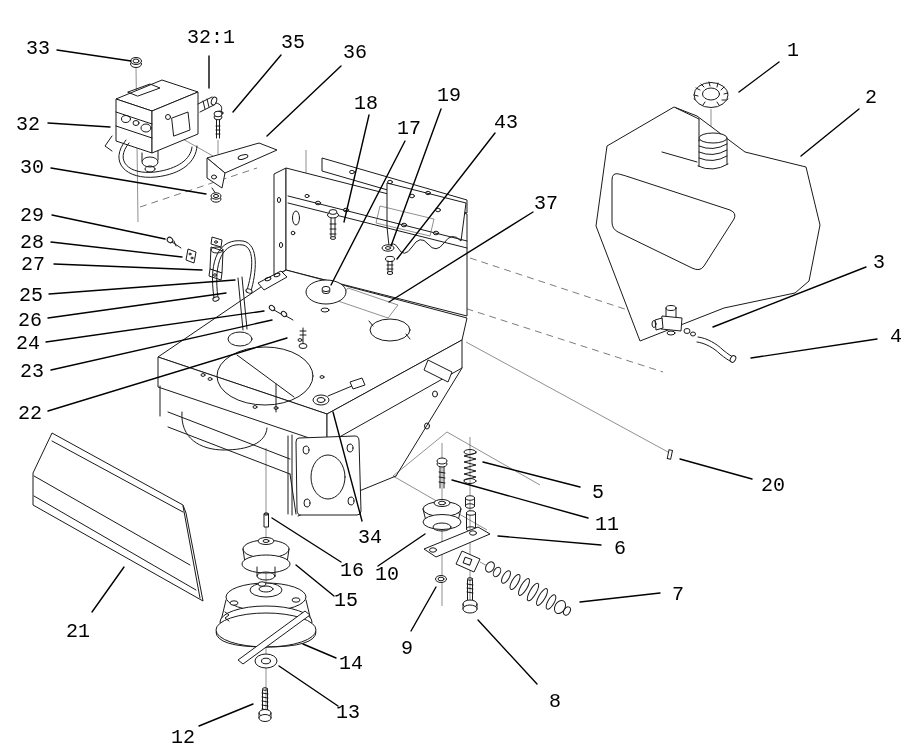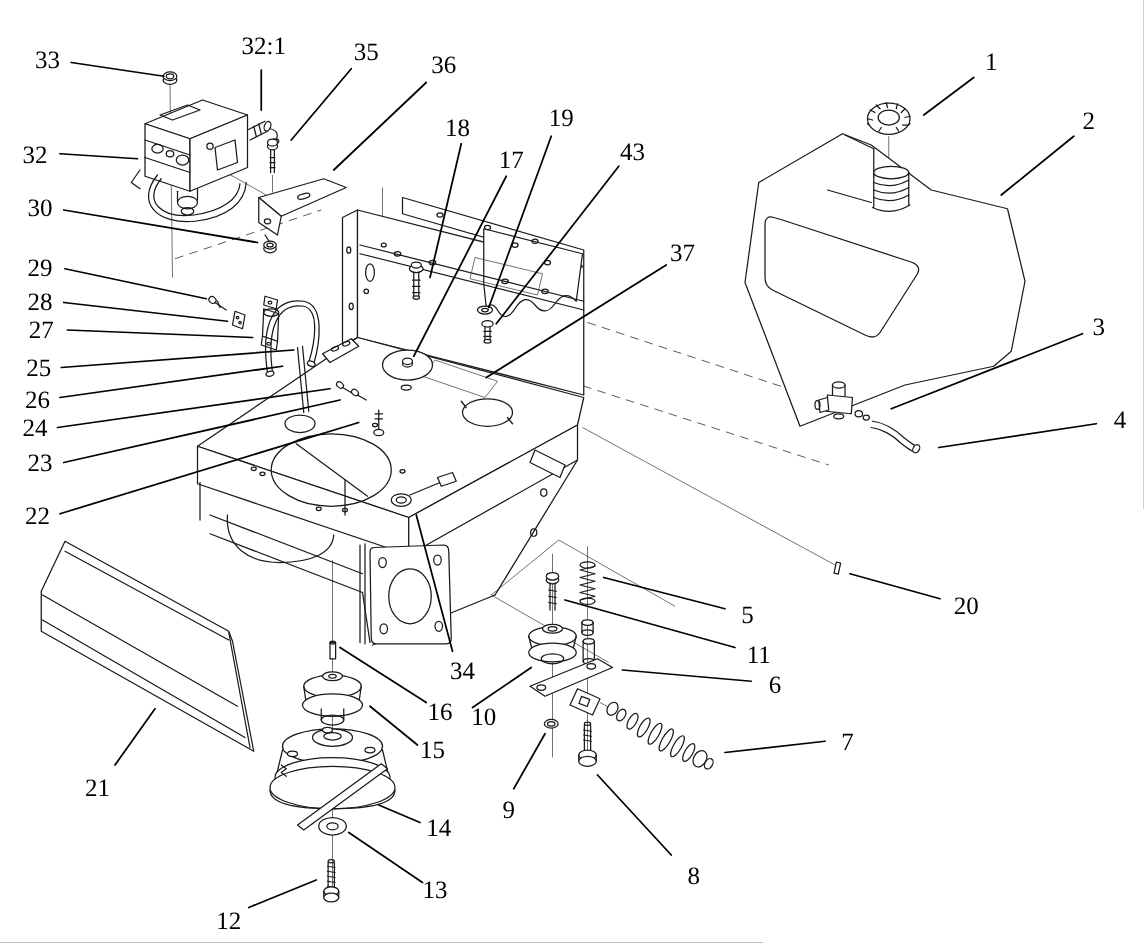--- a/index.html
+++ b/index.html
@@ -1,19 +1,19 @@
 <!DOCTYPE html>
 <html><head>
 <meta charset="utf-8">
 <style>
   html,body{margin:0;padding:0;background:#888;}
   #stage{
     position:relative;width:915px;height:754px;margin:0 auto;
     background:#ffffff;overflow:hidden;
-    font-family:Liberation Serif, serif;
+    font-family:Liberation Mono, monospace;
   }
   svg{position:absolute;left:0;top:0;}
   .part{stroke:#1a1a1a;stroke-width:1;fill:none;stroke-linecap:round;stroke-linejoin:round;}
   .partf{stroke:#1a1a1a;stroke-width:1;fill:#ffffff;stroke-linejoin:round;}
   .thin{stroke:#444;stroke-width:0.6;fill:none;}
   .dash{stroke:#444;stroke-width:0.7;fill:none;stroke-dasharray:7 5;}
   .leader{stroke:#000;stroke-width:1.4;fill:none;stroke-linecap:round;}
   .callout{font-size:20px;fill:#000;text-anchor:middle;}
 </style>
 </head>

